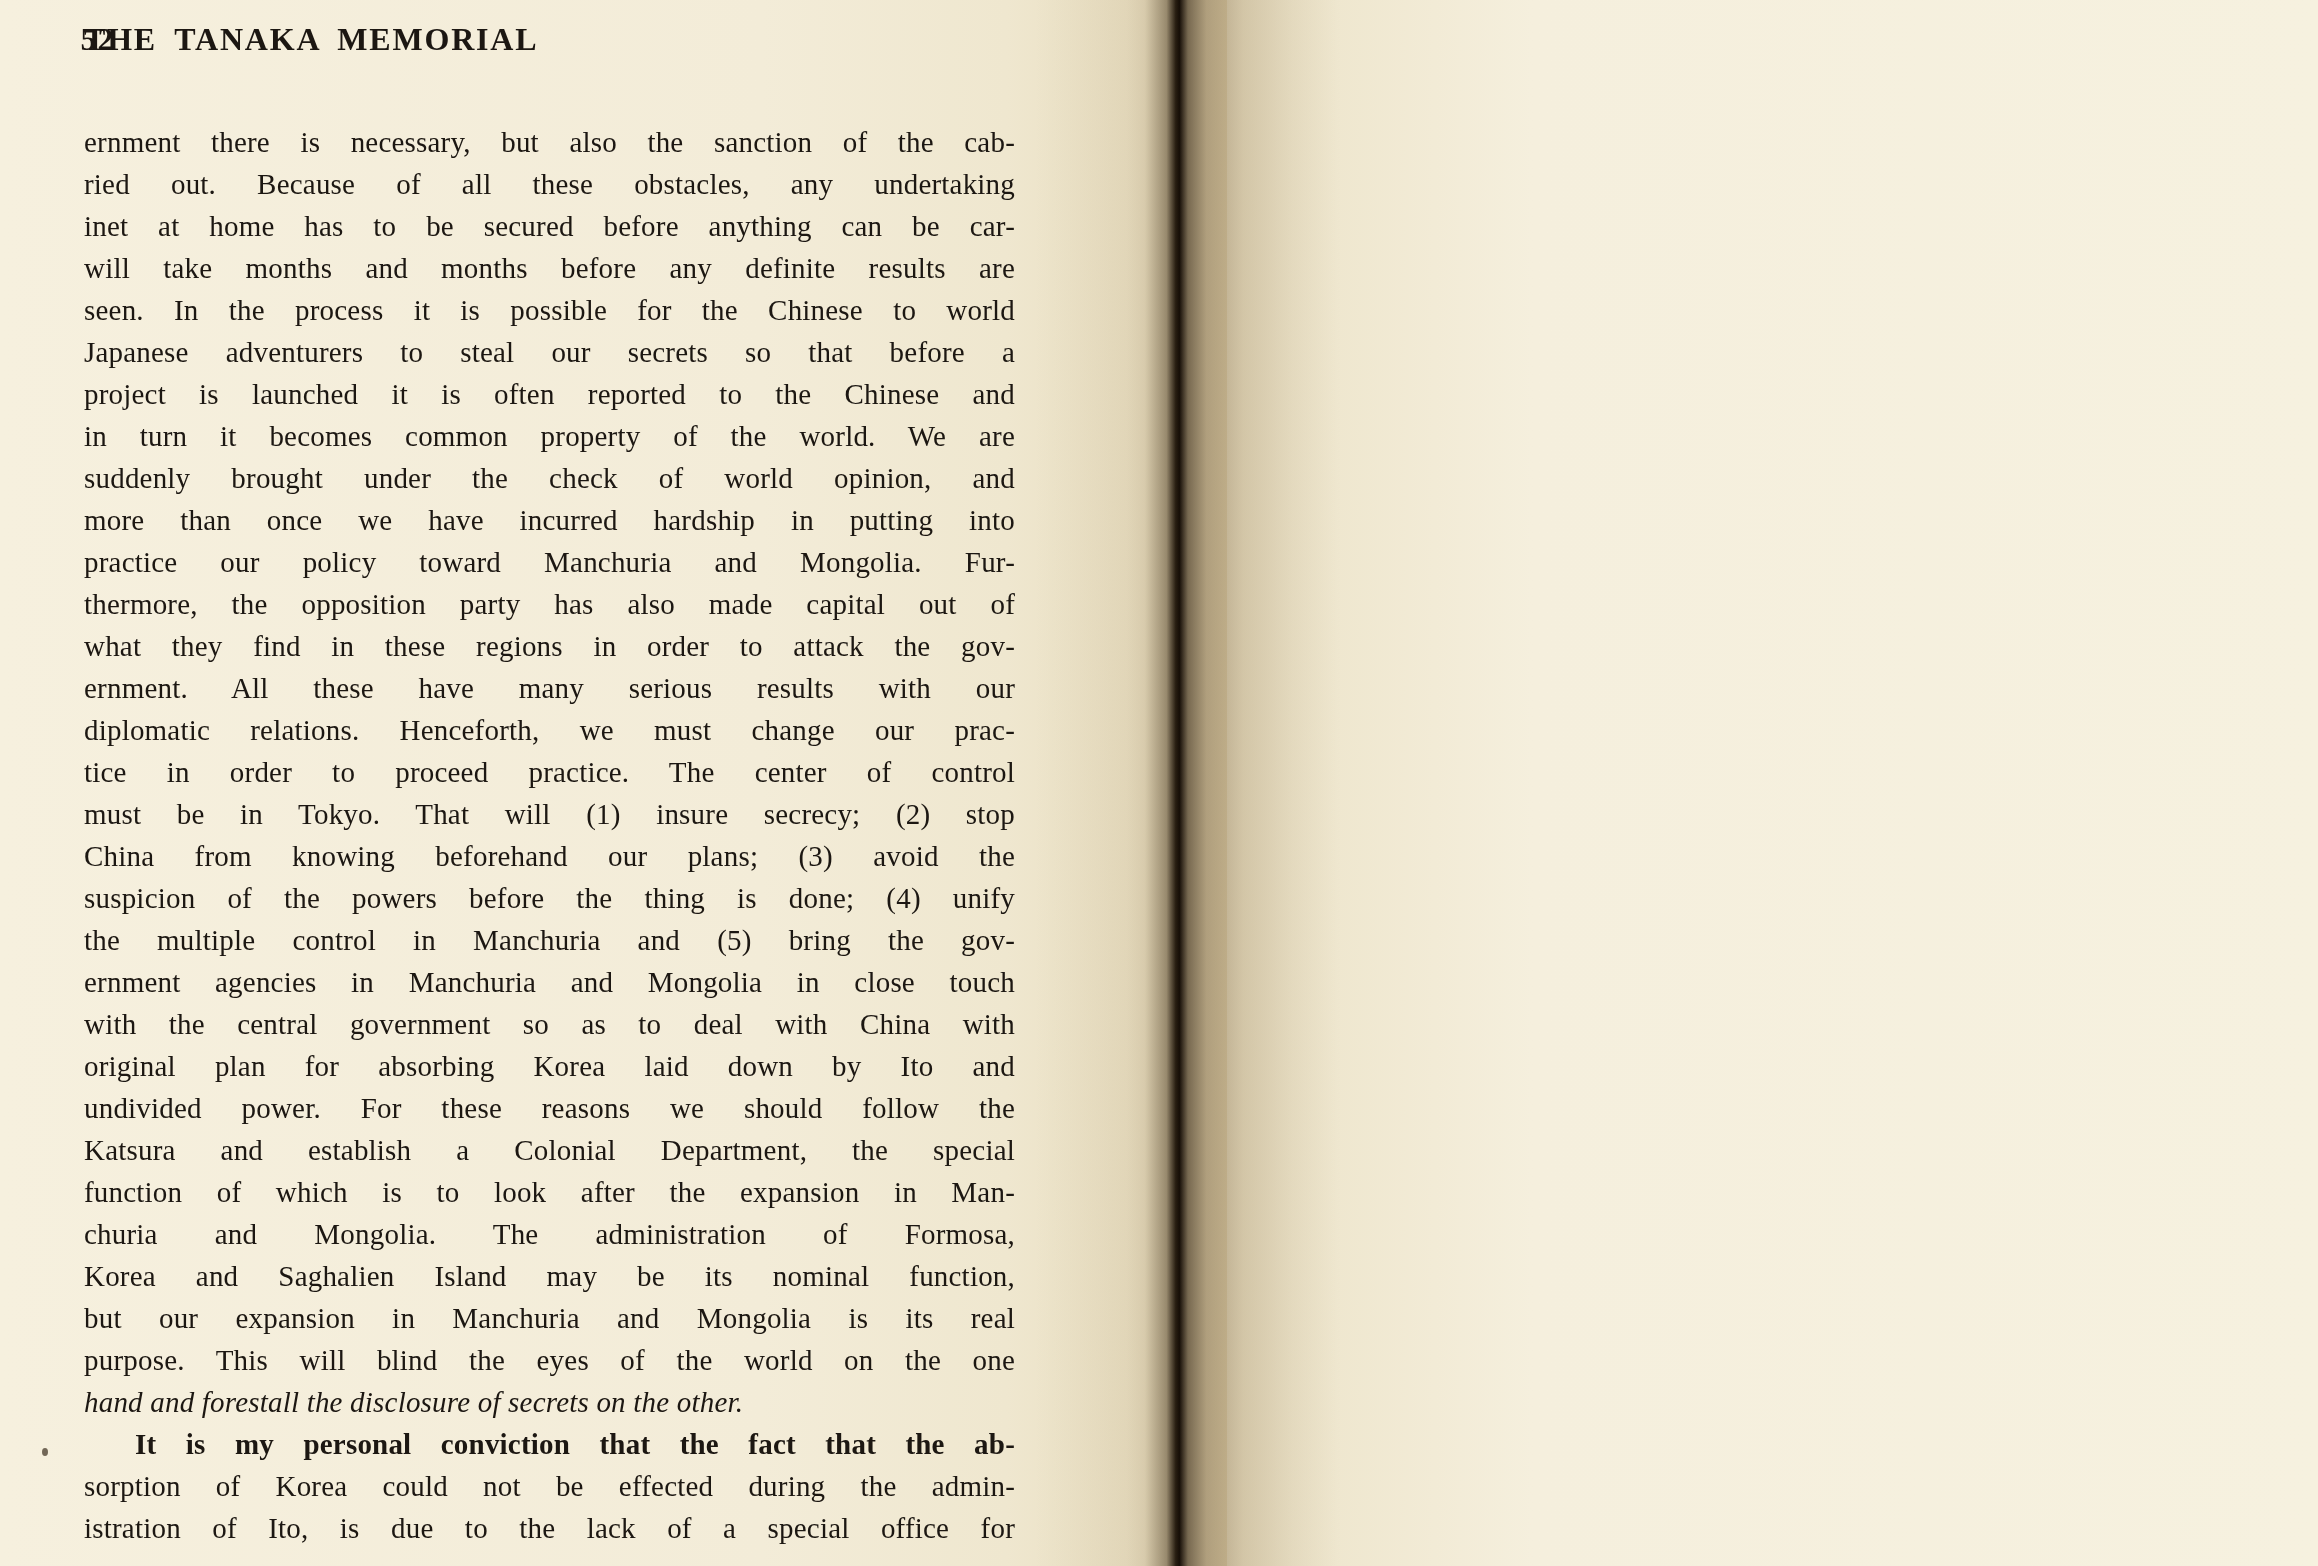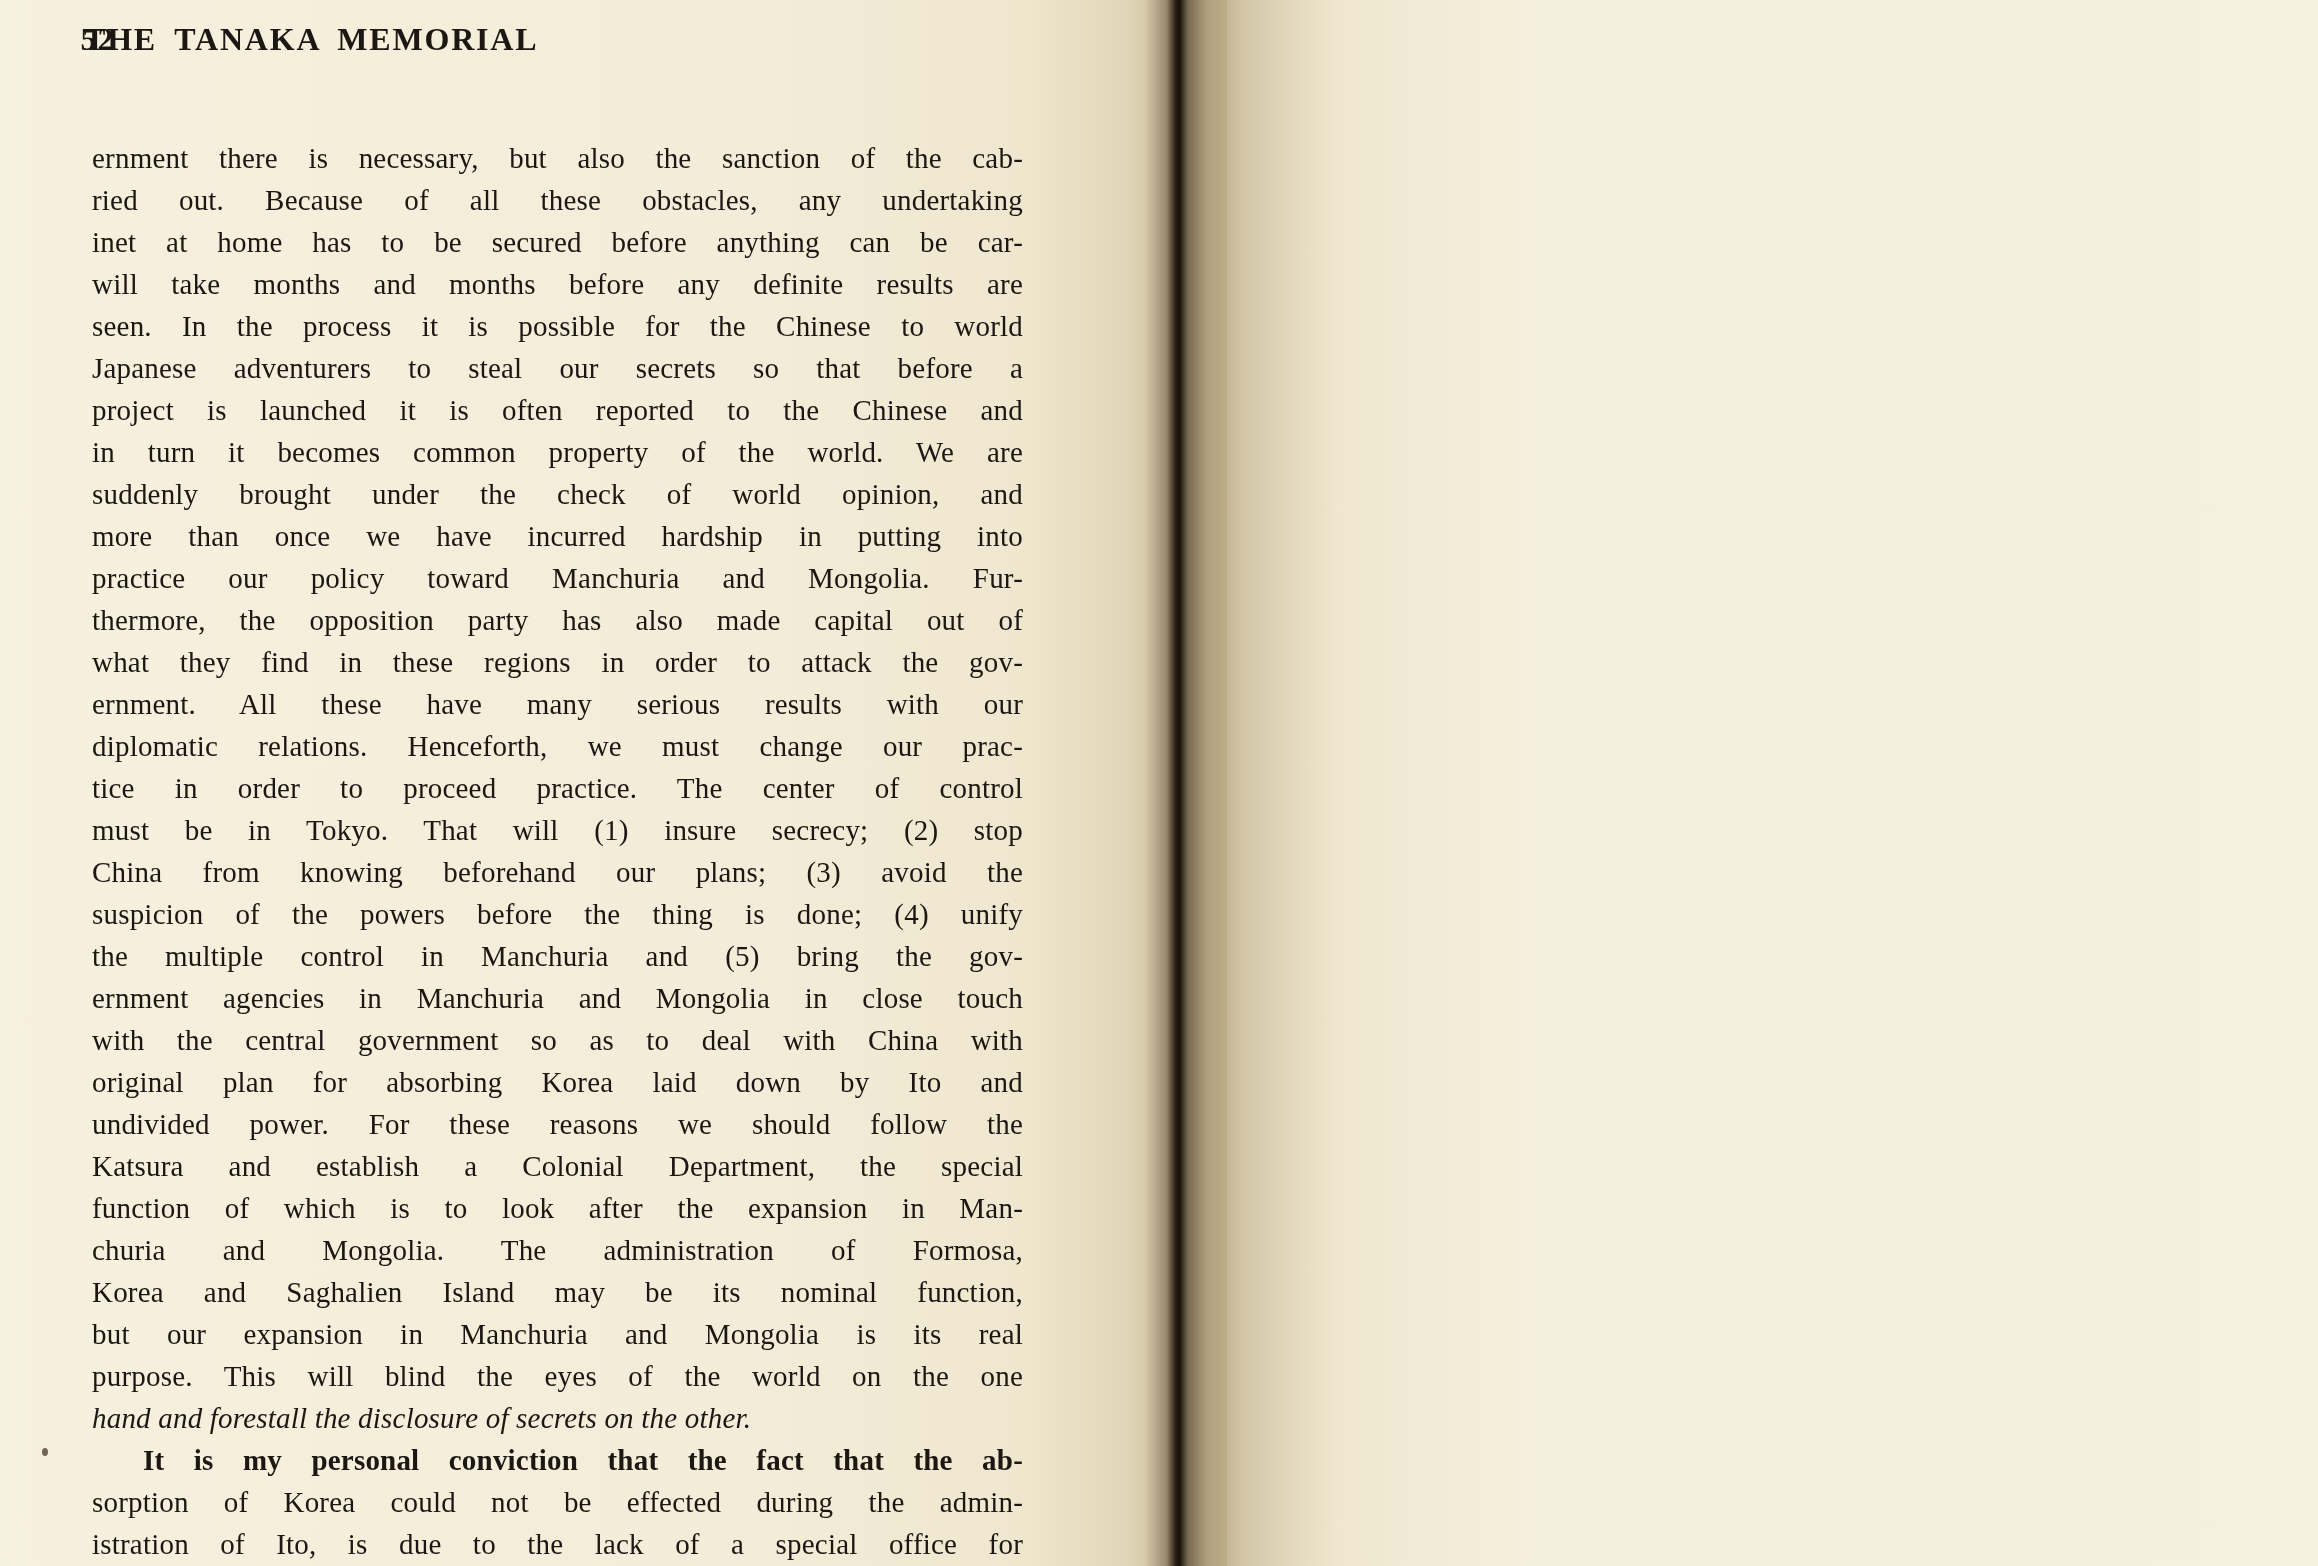--- a/index.html
+++ b/index.html
@@ -31,21 +31,21 @@
     font-weight: bold;
     font-size: 32px;
     letter-spacing: 1.8px;
     word-spacing: 8px;
     white-space: nowrap;
   }
   .pagenum { position: absolute; top: 0; font-weight: bold; font-size: 32px; letter-spacing: 0.9px; }
   .pagenum-left  { left: -3.5px; text-align: right; }
 
   .page-text { position: absolute; top: 121px; }
-  .page-text-left  { left: 92px;  width: 931px; margin-top: 16px; }
+  .page-text-left  { left: 84px;  width: 931px; }
 
   .line {
     height: 42px;
     line-height: 42px;
     font-size: 29px;
     letter-spacing: 0.2px;
     text-align: justify;
     text-align-last: justify;
     overflow: hidden;
     white-space: nowrap;

